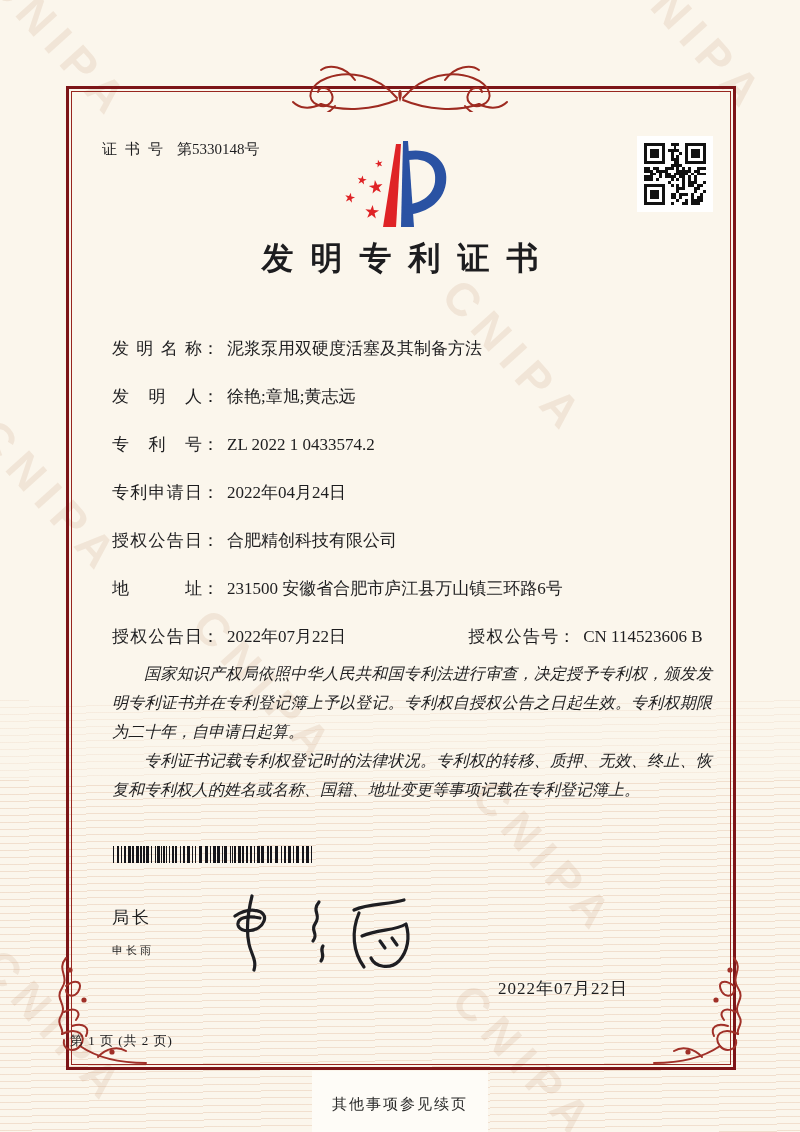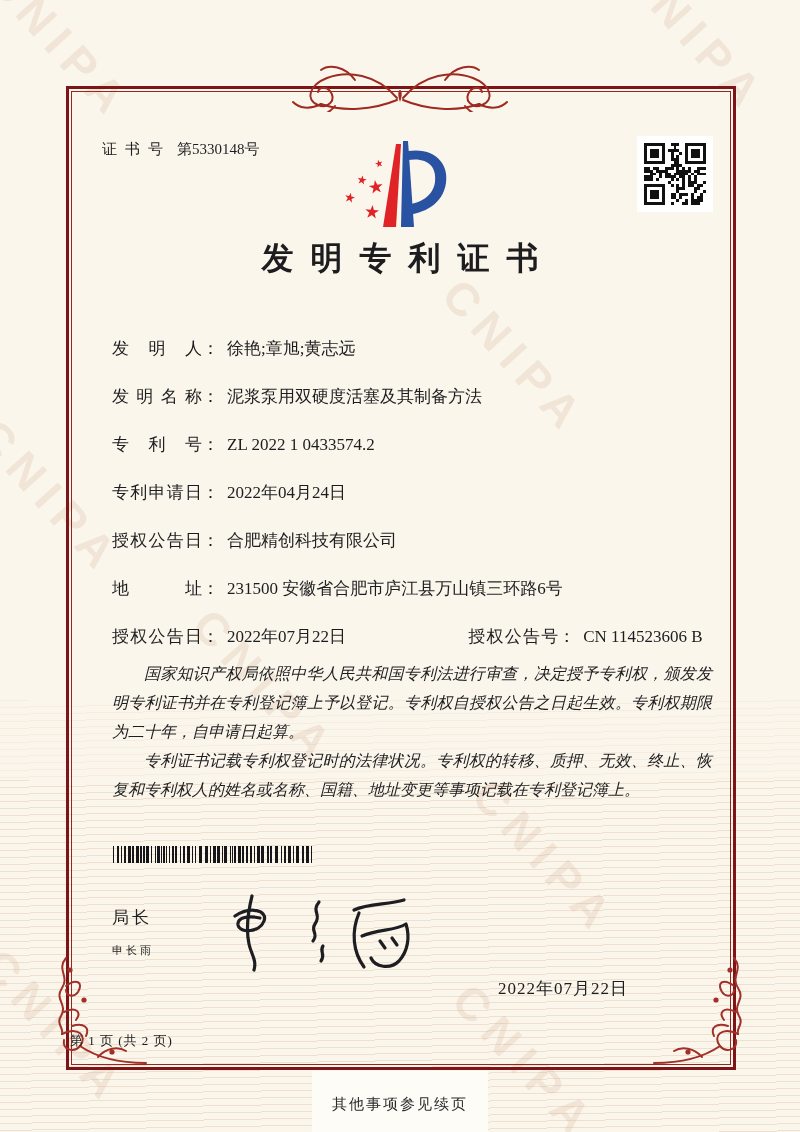--- a/index.html
+++ b/index.html
@@ -250,24 +250,24 @@
           <rect x="0" y="14" width="7" height="7" fill="#111"></rect>
           <rect x="1" y="15" width="5" height="5" fill="#fff"></rect>
           <rect x="2" y="16" width="3" height="3" fill="#111"></rect>
         </svg>
     </div>
 
     <div class="title">发明专利证书</div>
 
     <div class="fields">
       <div class="frow">
+        <span class="lbl">发明名称</span><span>：</span><span class="val">泥浆泵用双硬度活塞及其制备方法</span>
+      </div>
+      <div class="frow">
         <span class="lbl">发明人</span><span>：</span><span class="val">徐艳;章旭;黄志远</span>
-      </div>
-      <div class="frow">
-        <span class="lbl">发明名称</span><span>：</span><span class="val">泥浆泵用双硬度活塞及其制备方法</span>
       </div>
       <div class="frow">
         <span class="lbl">专利号</span><span>：</span><span class="val">ZL 2022 1 0433574.2</span>
       </div>
       <div class="frow">
         <span class="lbl">专利申请日</span><span>：</span><span class="val">2022年04月24日</span>
       </div>
       <div class="frow">
         <span class="lbl">授权公告日</span><span>：</span><span class="val">合肥精创科技有限公司</span>
       </div>

